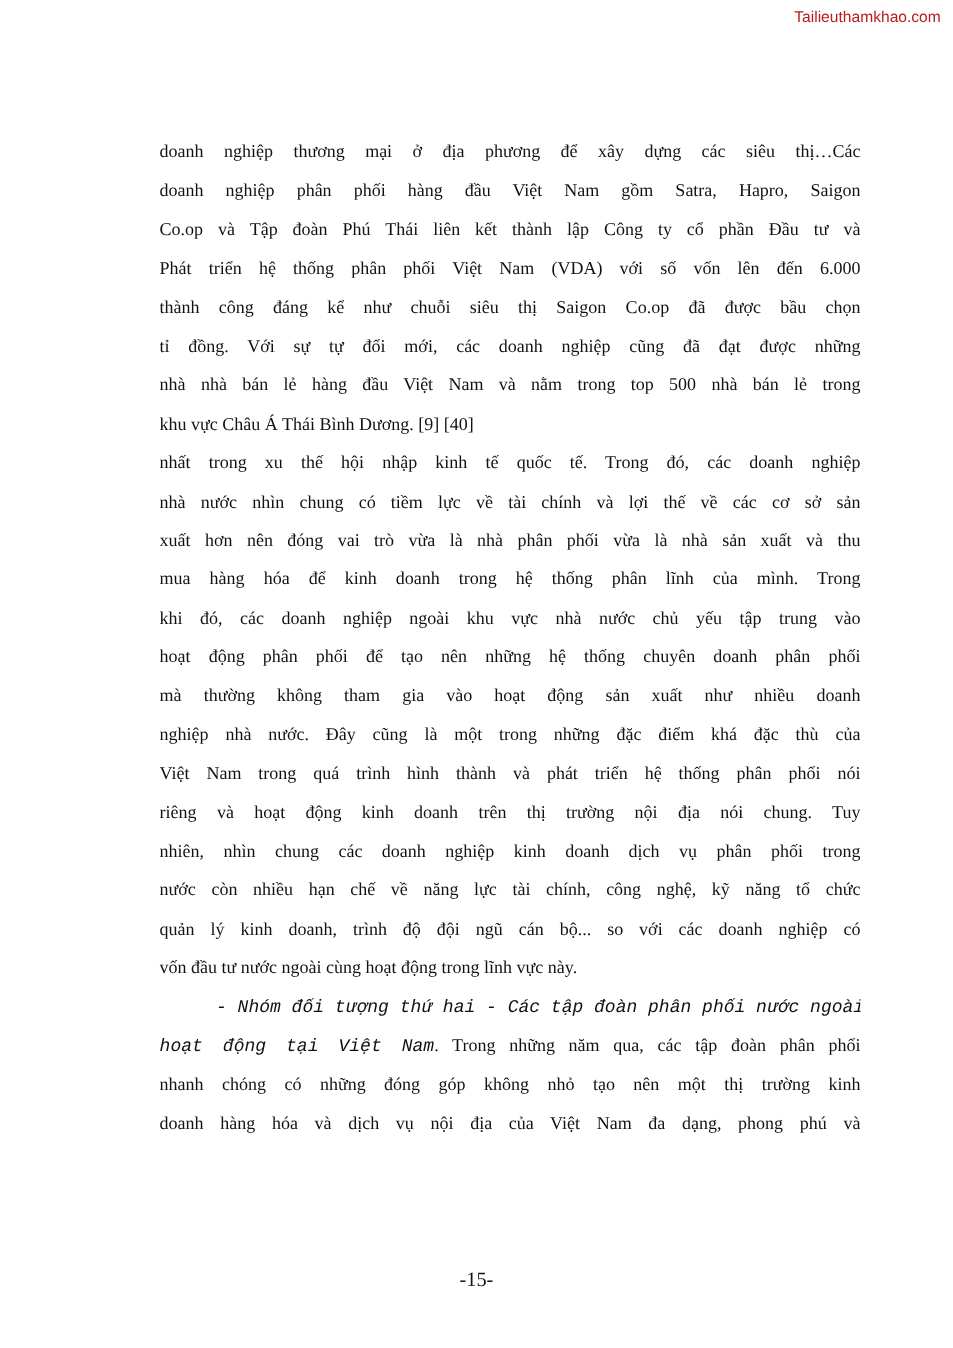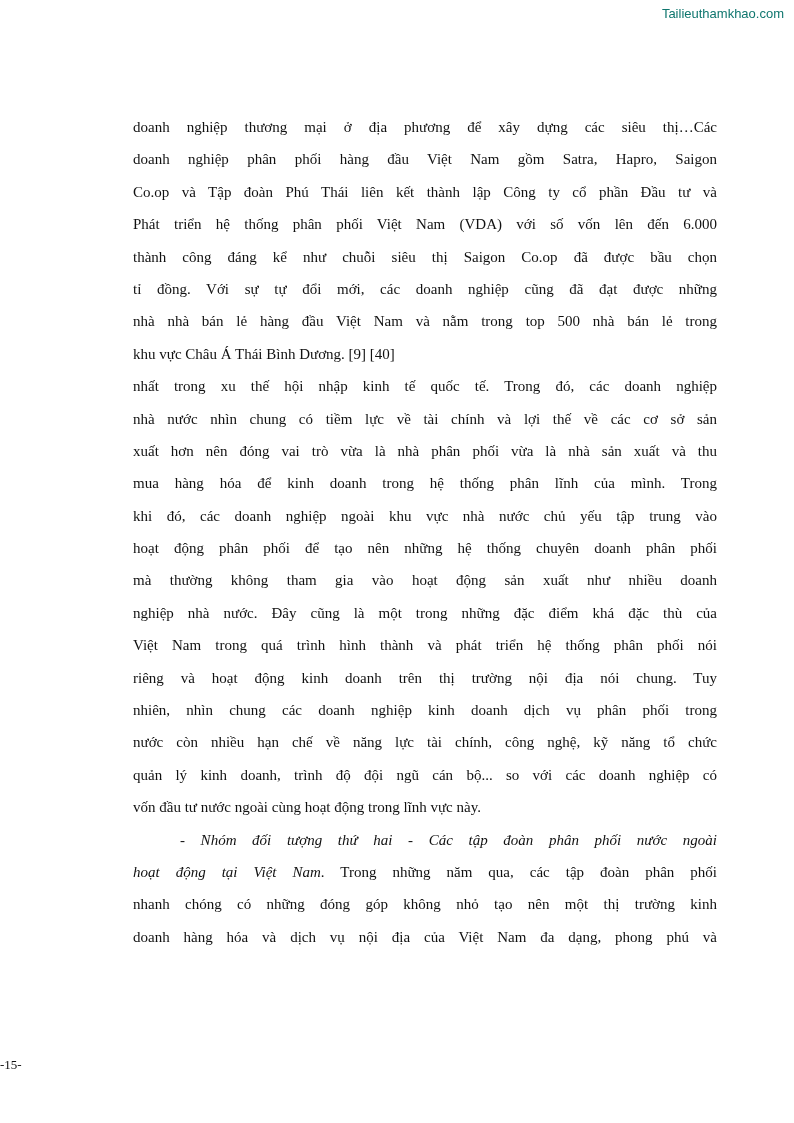--- a/index.html
+++ b/index.html
@@ -1,35 +1,35 @@
 <!DOCTYPE html>
 <html><head>
 <meta charset="utf-8">
 <style>
   html, body { margin: 0; padding: 0; background: #ffffff; }
   body { width: 794px; height: 1123px; position: relative; overflow: hidden; }
   .watermark {
     position: absolute; top: 6px; right: 10px;
     font-family: "Liberation Sans", sans-serif; font-size: 13px;
-    color: #0f766e; letter-spacing: 0px; text-align: right;
+    color: #b91c1c; letter-spacing: 0px; text-align: right;
   }
   .page {
     position: absolute; left: 133px; top: 111px; width: 584px;
     font-family: "Liberation Serif", serif; font-size: 15px; color: #111111;
   }
   .line {
     height: 32.4px; line-height: 32.4px; white-space: nowrap;
     text-align: justify; text-align-last: justify; overflow: hidden;
   }
   .line.last { text-align-last: left; }
   .line.indent { padding-left: 47px; }
-  .it { font-style: italic; }
+  .it { font-style: italic; font-family: Liberation Mono, monospace; }
   .pagenum {
-    position: absolute; top: 1057px; left: 0; width: 794px; 
-    font-family: "Liberation Serif", serif; font-size: 13px; color: #111;
+    position: absolute; top: 1057px; left: 0; width: 794px; text-align: center;
+    font-family: "Liberation Serif", serif; font-size: 17px; color: #111;
   }
 </style>
 </head>
 <body>
 
 <div class="watermark">Tailieuthamkhao.com</div>
 
 <div class="page">
   <div class="line">doanh nghiệp thương mại ở địa phương để xây dựng các siêu thị…Các</div>
   <div class="line">doanh nghiệp phân phối hàng đầu Việt Nam gồm Satra, Hapro, Saigon</div>

